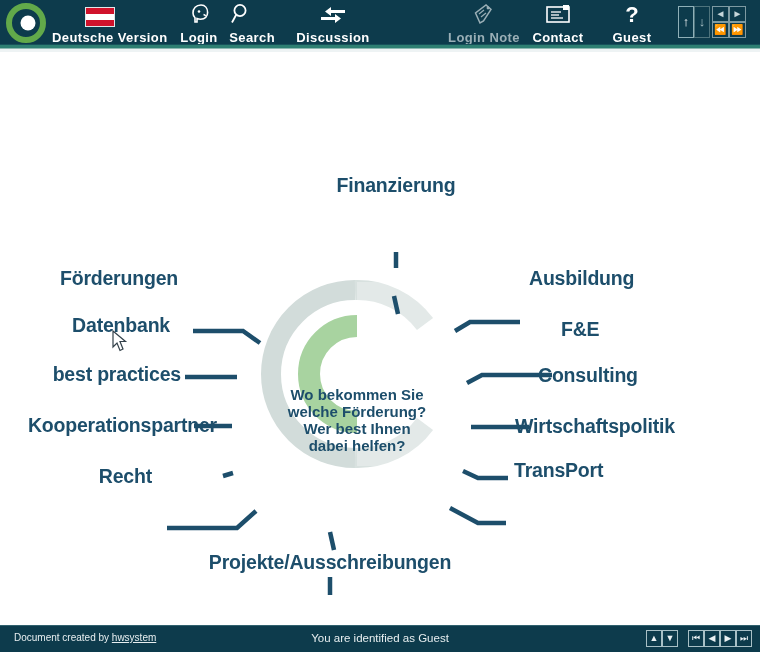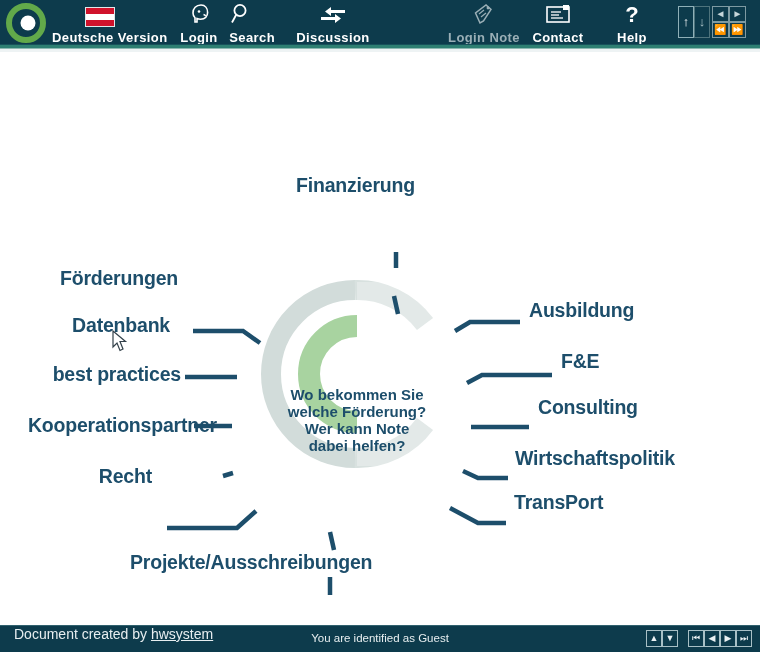--- a/index.html
+++ b/index.html
@@ -131,23 +131,23 @@
   }
   .node-label {
     position: absolute;
     color: #1d4e6b;
     font-weight: bold;
     font-size: 19.5px;
     white-space: nowrap;
     cursor: pointer;
     letter-spacing: -0.2px;
   }
-  .node-label.right { text-align: left; margin-top: 32px; }
+  .node-label.right { text-align: left; }
   .node-label.left  { text-align: right; }
-  .node-label.center{ text-align: left; }
+  .node-label.center{ text-align: center; }
 
   #center-text {
     position: absolute;
     left: 262px; top: 334px;
     width: 190px;
     text-align: center;
     color: #1d4e6b;
     font-weight: bold;
     font-size: 15px;
     line-height: 17px;
@@ -164,22 +164,22 @@
   }
 
   
   #statusbar {
     position: absolute; left: 0; top: 625px;
     width: 760px; height: 27px;
     background: #0d3b4c;
     border-top: 1px solid #30616e;
   }
   #status-left {
-    position: absolute; left: 14px; top: 0;
-    font-size: 14px; color: #e7eef0;
+    position: absolute; left: 14px; top: 6px;
+    font-size: 10px; color: #e7eef0;
     white-space: nowrap;
   }
   #status-left a {
     color: #e7eef0;
     text-decoration: underline;
   }
   #status-center {
     position: absolute; left: 0; top: 6px;
     width: 760px;
     text-align: center;
@@ -283,21 +283,21 @@
       </span>
       <span class="ti-label">Contact</span>
     </div>
 
     <div class="toolbar-item" style="left:600px;width:64px;">
       <span class="ti-icon">
         <svg width="20" height="24" viewBox="0 0 20 24">
           <text x="10" y="20" font-family="Liberation Sans, sans-serif" font-size="22" font-weight="bold" fill="#ffffff" text-anchor="middle">?</text>
         </svg>
       </span>
-      <span class="ti-label">Help</span>
+      <span class="ti-label">Guest</span>
     </div>
 
     <div class="navgrp" style="left:678px;">
       <div class="navbtn">↑</div>
       <div class="navbtn soft">↓</div>
     </div>
 
     <div class="quadgrp" style="left:712px;">
       <div class="quadbtn">◄</div>
       <div class="quadbtn">►</div>
@@ -369,21 +369,21 @@
 
     <div class="node-label right" style="left:515px; top:363px;">Wirtschaftspolitik</div>
 
     <div class="node-label right" style="left:514px; top:407px;">TransPort</div>
 
     <div class="node-label center" style="left:130px; top:499px; width:400px;">Projekte/Ausschreibungen</div>
 
     <div id="center-text">
       <div>Wo bekommen Sie</div>
       <div>welche Förderung?</div>
-      <div>Wer kann Note</div>
+      <div>Wer best Ihnen</div>
       <div>dabei helfen?</div>
     </div>
 
     <div id="cursor">
       <svg width="16" height="24" viewBox="0 0 16 24">
         <path d="M1 1 L1 17 L5 13 L8 20.5 L11 19 L8 11.5 L13.5 11.5 Z" fill="#ffffff" stroke="#33414a" stroke-width="1.2"></path>
       </svg>
     </div>
   </div>
 

